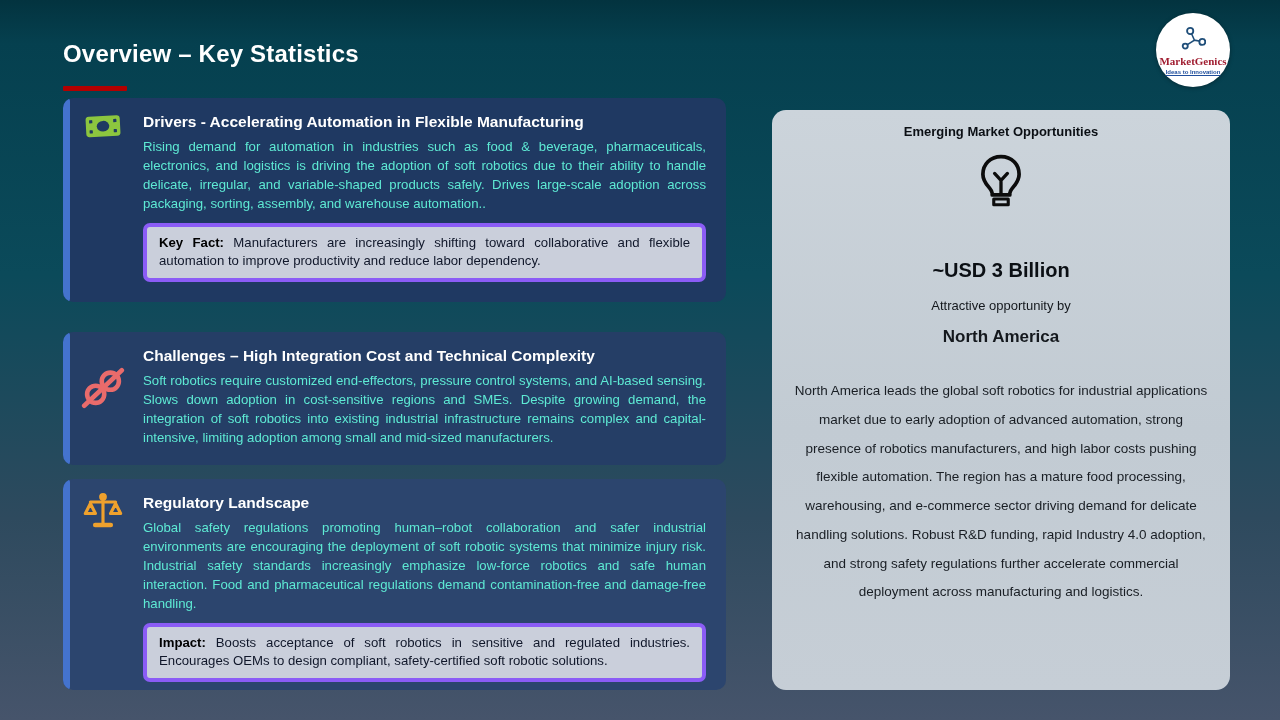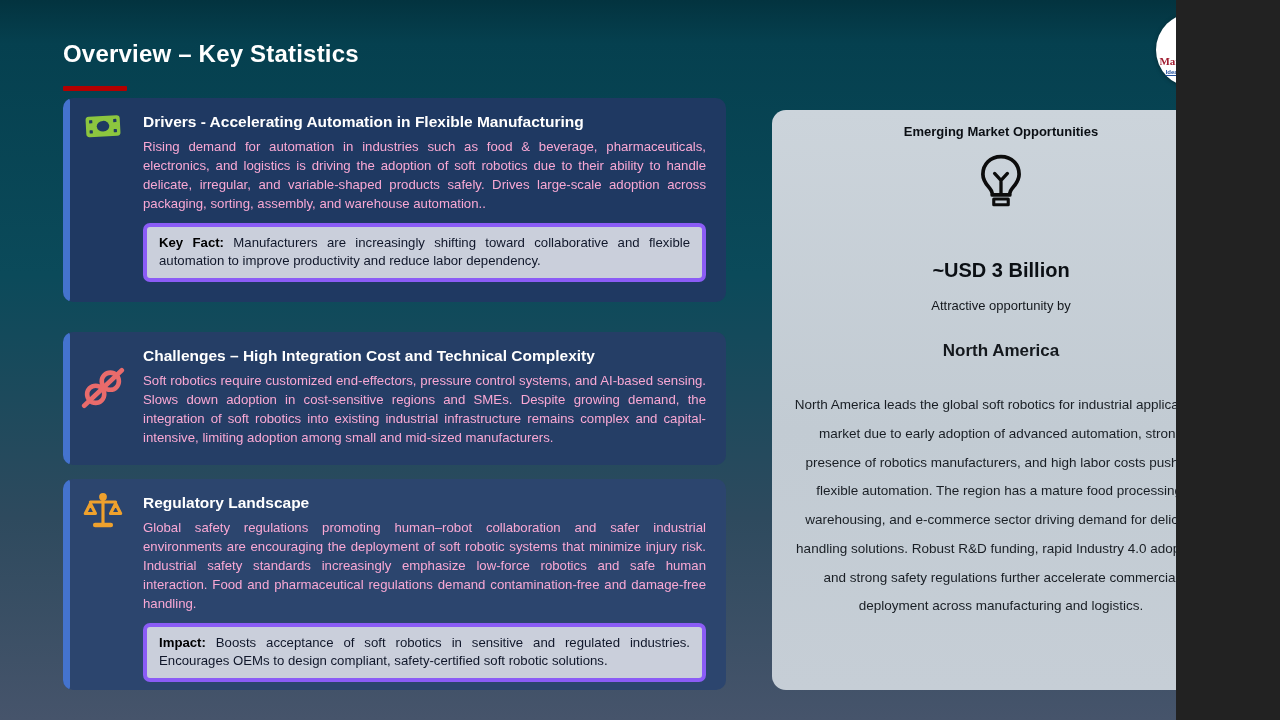--- a/index.html
+++ b/index.html
@@ -1,17 +1,17 @@
 <!DOCTYPE html>
 <html><head>
 <meta charset="utf-8">
 <style>
   html,body{margin:0;padding:0;background:#222;}
   .slide{
-    position:relative;width:1176px;height:720px;overflow:hidden;
+    position:relative;width:1280px;height:720px;overflow:hidden;
     font-family:"Liberation Sans","DejaVu Sans",sans-serif;
     background:linear-gradient(180deg,#03333f 0%,#05404f 6%,#0b4a5a 38%,#2e4a5e 72%,#46546b 100%);
   }
   
   .slide-title{
     position:absolute;left:63px;top:40px;
     color:#ffffff;font-size:24px;font-weight:700;letter-spacing:.2px;
   }
   .title-underline{
     position:absolute;left:63px;top:86px;width:64px;height:5px;
@@ -28,41 +28,41 @@
   .card{
     position:absolute;left:63px;width:663px;border-radius:10px;
     box-sizing:border-box;overflow:hidden;
     display:flex;align-items:flex-start;
     padding:13px 20px 12px 0;
   }
   .card .accent{position:absolute;left:0;top:0;bottom:0;width:7px;border-radius:4px;background:#4473ce;}
   .card-icon-col{flex:0 0 80px;display:flex;justify-content:center;}
   .card-content{flex:1;min-width:0;}
   .card-title{color:#ffffff;font-size:15.5px;font-weight:700;margin:2px 0 6px 0;}
-  .card-body{color:#f9a8d4;font-size:13.2px;line-height:1.44;text-align:justify;}
+  .card-body{color:#5eead4;font-size:13.2px;line-height:1.44;text-align:justify;}
   .callout{
     margin-top:10px;background:#cacfdb;border:4px solid #8b5cf6;border-radius:7px;
     padding:7px 12px;color:#10172a;font-size:13.2px;line-height:1.4;text-align:justify;
   }
   .callout b{color:#000;}
   #card-drivers{top:98px;height:204px;background:#1f3962;}
   #card-challenges{top:332px;height:133px;background:#253e66;}
   #card-regulatory{top:479px;height:211px;background:#2c456e;}
   #card-challenges .card-icon-col{margin-top:22px;}
   
   .opportunity{
     position:absolute;left:772px;top:110px;width:458px;height:580px;border-radius:14px;
     background:linear-gradient(180deg,#ccd4db 0%,#c2cbd3 55%,#c6ced6 100%);
     box-sizing:border-box;padding:14px 20px;text-align:center;color:#14181d;
   }
   .opp-title{font-size:13px;font-weight:700;color:#0b0f14;}
   .opp-bulb{margin-top:14px;}
   .opp-value{font-size:20px;font-weight:700;color:#0b0f14;margin-top:42px;}
   .opp-sub{font-size:13px;margin-top:16px;}
-  .opp-region{font-size:17px;font-weight:700;margin-top:28px;}
+  .opp-region{font-size:17px;font-weight:700;margin-top:14px;}
   .opp-period{font-size:13px;margin-top:16px;}
   .opp-desc{font-size:13.5px;line-height:2.13;margin-top:30px;padding:0 2px;color:#191e24;}
 </style>
 </head>
 <body>
 
 <div class="slide">
 
   <div class="slide-title">Overview – Key Statistics</div>
   <div class="title-underline"></div>

